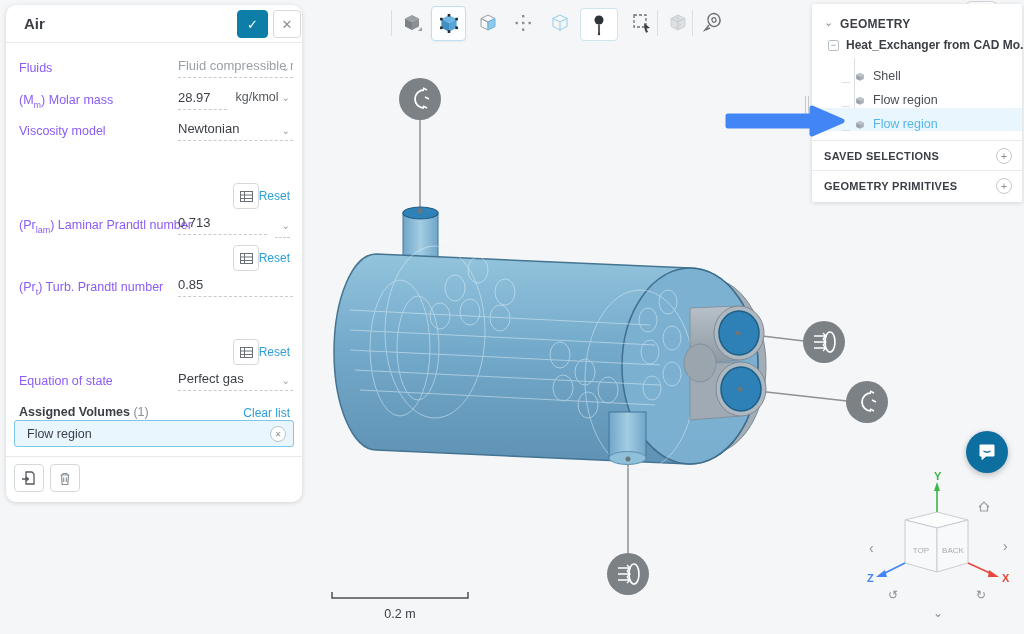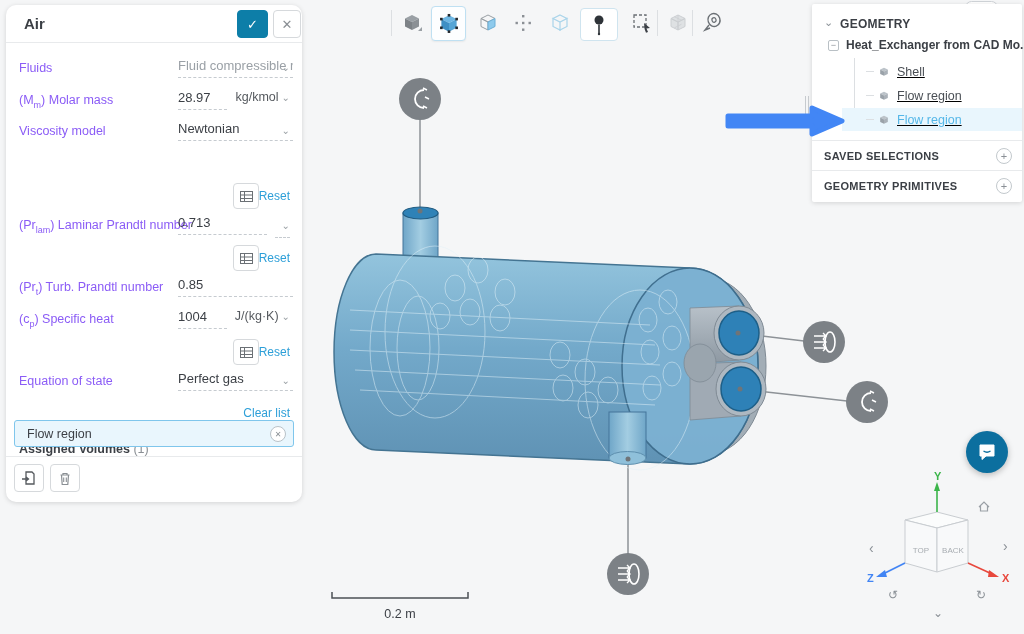--- a/index.html
+++ b/index.html
@@ -30,38 +30,38 @@
   .val { position:absolute; left:159px; top:2px; width:49px; font-size:13px; color:#3b3f45; border-bottom:1px dashed #c6cbd0; padding-bottom:4px; white-space:nowrap; overflow:hidden; }
   .val.wide { width:115px; }
   .val.med { width:89px; }
   .val.muted { color:#9aa0a6; }
   .unitbox { position:absolute; left:210px; top:2px; width:61px; text-align:right; font-size:12.5px; color:#55595e; border-bottom:1px dashed transparent; padding-bottom:4px; white-space:nowrap; }
   .chev { color:#9aa0a5; font-size:10px; margin-left:3px; }
   .chev-abs { position:absolute; right:0; top:6px; color:#9aa0a5; font-size:10px; }
   .mini-unit { position:absolute; left:256px; top:2px; width:15px; border-bottom:1px dashed #c6cbd0; padding-bottom:4px; text-align:right; }
   .tbl-btn { position:absolute; left:214px; top:0; width:26px; height:26px; border:1px solid #d6d9dc; border-radius:4px; background:#fff; display:flex; align-items:center; justify-content:center; cursor:pointer; }
   .reset-link { position:absolute; right:0; top:6px; font-size:12px; color:#2d9fd8; cursor:pointer; }
-  .asg-title { position:absolute; left:0; top:5px; font-size:12.5px; font-weight:700; color:#3b3f45;margin-top:37px; }
+  .asg-title { position:absolute; left:0; top:5px; font-size:12.5px; font-weight:700; color:#3b3f45; }
   .asg-count { font-weight:400; color:#8a8f94; }
   .clear-link { position:absolute; right:0; top:6px; font-size:12px; color:#2d9fd8; cursor:pointer; }
   .chip { position:absolute; left:8px; top:415px; width:280px; height:27px; background:#e9f6fd; border:1px solid #7fc6ec; border-radius:3px; }
   .chip-label { position:absolute; left:12px; top:6px; font-size:12.5px; color:#3b3f45; }
   .chip-x { position:absolute; right:7px; top:5px; width:16px; height:16px; border:1px solid #b9c2c8; border-radius:50%; color:#8a9096; font-size:8px; display:flex; align-items:center; justify-content:center; cursor:pointer; background:#fff; }
   .lp-footdiv { position:absolute; left:0; right:0; top:451px; border-top:1px solid #e8eaec; }
   .foot-btn { position:absolute; top:459px; width:30px; height:28px; border:1px solid #d6d9dc; border-radius:4px; background:#fff; display:flex; align-items:center; justify-content:center; cursor:pointer; }
 
   
   .rpanel { position:absolute; left:812px; top:4px; width:210px; height:198px; background:#fff; border-radius:2px; box-shadow:0 1px 5px rgba(0,0,0,.14); z-index:3; }
   .rp-row { position:absolute; left:0; right:0; }
   .geo-chev { position:absolute; left:12px; top:8px; color:#8a9096; font-size:11px; }
   .geo-title { position:absolute; left:28px; top:9px; font-size:12px; font-weight:700; color:#3b3f45; letter-spacing:.3px; }
   .minus-box { position:absolute; left:16px; top:36px; width:11px; height:11px; border:1px solid #b9c0c5; border-radius:2px; color:#8a9096; font-size:9px; line-height:9px; text-align:center; background:#fff; cursor:pointer; }
   .root-label { position:absolute; left:34px; top:34px; font-size:12px; font-weight:700; color:#3b3f45; white-space:nowrap; }
   .tree-line { position:absolute; left:42px; top:54px; width:1px; height:62px; background:#dcdfe2; }
-  .tree-item { position:absolute; left:30px; right:0; height:23px; display:flex; align-items:center; cursor:pointer;text-decoration:underline; }
+  .tree-item { position:absolute; left:6px; right:0; height:23px; display:flex; align-items:flex-end; cursor:pointer; }
   .tree-item .stub { width:8px; height:1px; background:#dcdfe2; margin-left:24px; }
   .tree-item .cube { margin-left:4px; }
   .tree-item .tlabel { margin-left:7px; font-size:12.5px; color:#4a4f55; }
   .tree-item.sel { background:#e9f6fd; }
   .tree-item.sel .tlabel { color:#55b7e8; }
   .rp-sec { position:absolute; left:0; right:0; height:30px; border-top:1px solid #e8eaec; cursor:pointer; }
   .rp-sec .sec-label { position:absolute; left:12px; top:9px; font-size:11px; font-weight:700; color:#3b3f45; letter-spacing:.3px; }
   .plus-btn { position:absolute; right:10px; top:7px; width:16px; height:16px; border:1px solid #c3c9cd; border-radius:50%; color:#8a9096; font-size:11px; line-height:14px; text-align:center; background:#fff; cursor:pointer; }
   .grip { position:absolute; left:805px; top:96px; width:7px; height:22px; z-index:4; }
   .grip i { display:block; width:1px; height:22px; background:#c6cace; float:left; margin-right:2px; }
@@ -344,25 +344,20 @@
           </svg>
       </div>
       <span class="reset-link">Reset</span>
     </div>
 
     <div class="row" style="top:270px">
       <span class="lbl"><span>(Pr</span><sub>t</sub><span>) Turb. Prandtl number</span></span>
       <span class="val wide">0.85</span>
     </div>
 
-    <div class="row" style="top:302px">
-      <span class="lbl"><span>(c</span><sub>p</sub><span>) Specific heat</span></span>
-      <span class="val">1004</span>
-      <span class="unitbox"><span>J/(kg·K)</span><span class="chev">⌄</span></span>
-    </div>
 
     <div class="row" style="top:334px">
       <div class="tbl-btn">
         <svg width="13" height="11" viewBox="0 0 13 11">
             <rect x="0.5" y="0.5" width="12" height="10" fill="none" stroke="#6b7075"></rect>
             <line x1="0.5" y1="4" x2="12.5" y2="4" stroke="#6b7075"></line>
             <line x1="0.5" y1="7.5" x2="12.5" y2="7.5" stroke="#6b7075"></line>
             <line x1="4.5" y1="0.5" x2="4.5" y2="10.5" stroke="#6b7075"></line>
           </svg>
       </div>

